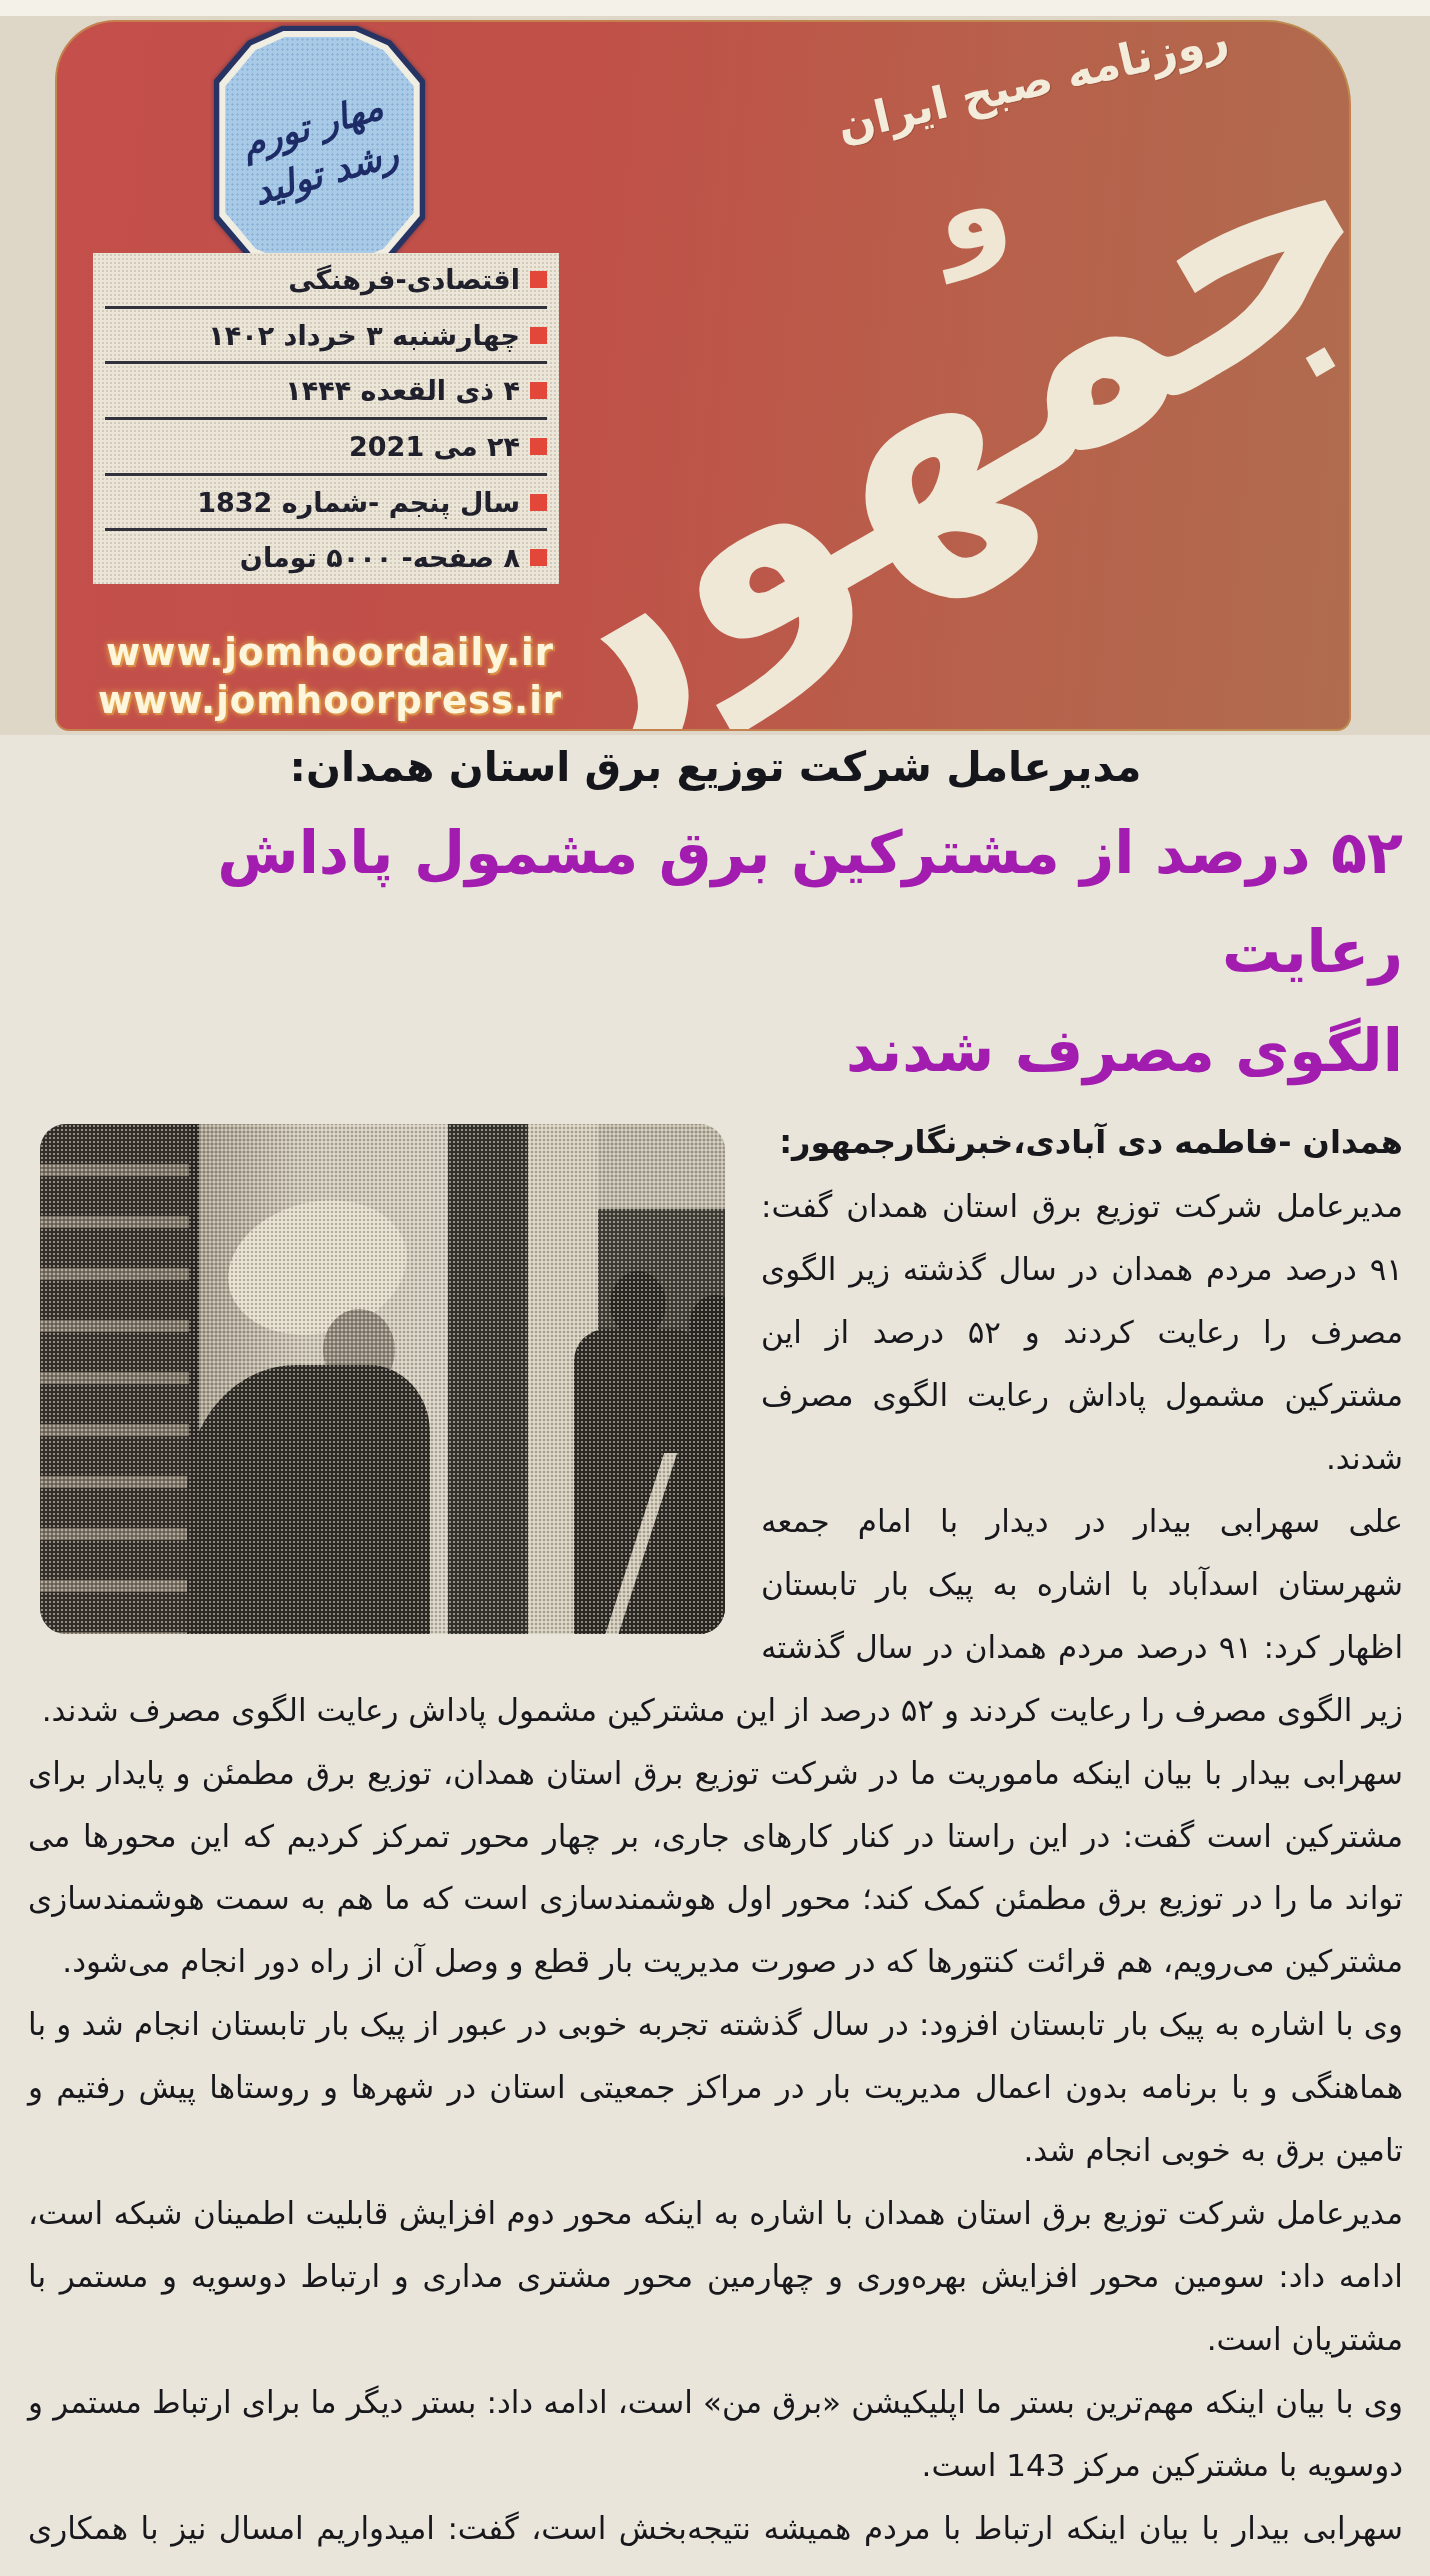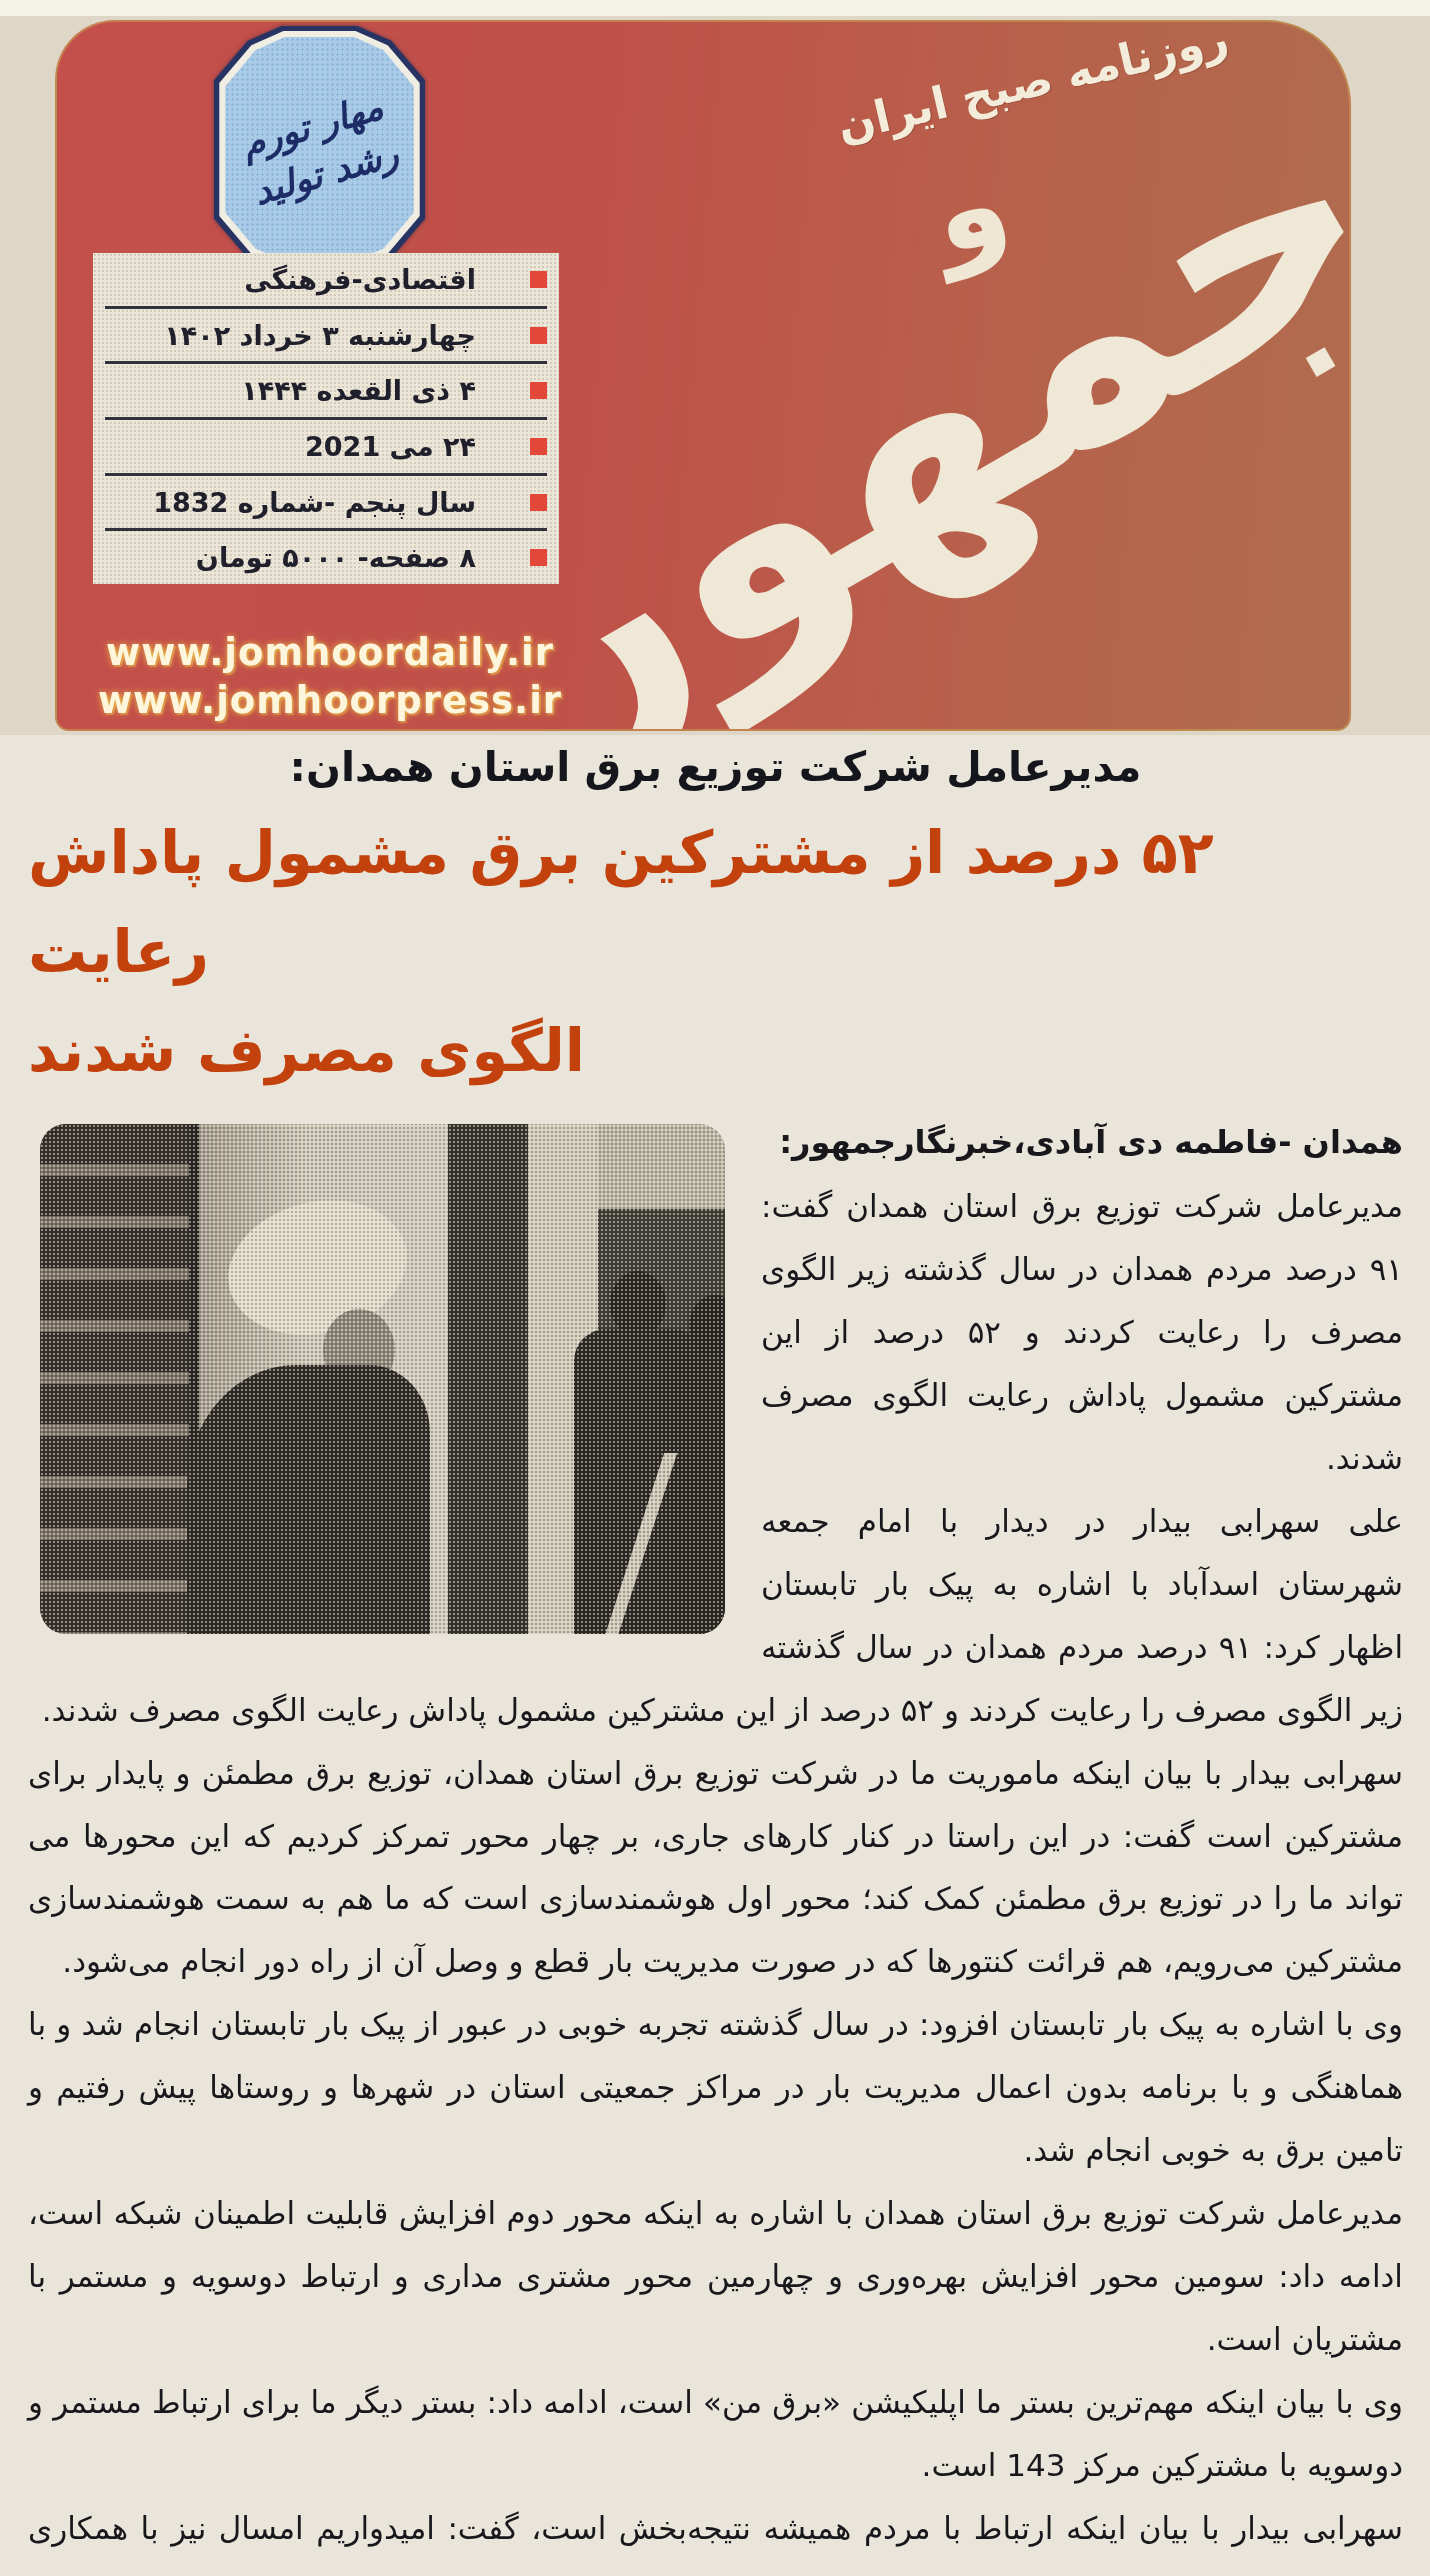--- a/index.html
+++ b/index.html
@@ -30,34 +30,34 @@
     transform:rotate(-13deg);direction:rtl;text-shadow:1px 1px 0 rgba(120,60,40,.4);}
   .accent-vav{position:absolute;left:876px;top:127px;color:#efe7d4;font-size:117px;font-weight:bold;
     transform:rotate(-14deg);line-height:1;}
   .logo{position:absolute;left:406px;top:96px;width:930px;height:611px;display:flex;align-items:center;justify-content:center;
     color:#efe8d6;font-size:297px;font-weight:bold;transform:rotate(-30deg);line-height:1;white-space:nowrap;}
 
   
   .info-box{position:absolute;left:36px;top:231px;width:466px;height:331px;box-sizing:border-box;
     background:#ece6d8;background-image:radial-gradient(rgba(160,150,130,.35) 0.8px,transparent 1px);background-size:4px 4px;
     padding:0 12px;display:flex;flex-direction:column;direction:rtl;}
-  .info-row{flex:1;display:flex;align-items:center;border-bottom:3px solid #31313b;gap:44px;}
+  .info-row{flex:1;display:flex;align-items:center;border-bottom:3px solid #31313b;}
   .info-row:last-child{border-bottom:none;text-align:right;}
   .info-bullet{width:17px;height:17px;background:#e2473a;margin-left:10px;flex:0 0 auto;}
   .info-text{font-size:27px;font-weight:bold;color:#20202c;white-space:nowrap;}
 
   
   .urls{position:absolute;left:24px;bottom:4px;width:498px;text-align:center;direction:ltr;
     color:#fdf6dd;font-size:37px;font-weight:bold;letter-spacing:1px;line-height:1.3;
     text-shadow:0 0 6px rgba(244,204,72,.85),2px 2px 0 rgba(244,204,72,.35);}
 
   
   .article{position:relative;height:1841px;background:#e9e5db;padding:2px 28px 0;box-sizing:border-box;direction:rtl;}
   .kicker{text-align:center;font-size:41px;font-weight:bold;color:#15151c;margin:6px 0 12px;}
-  .headline{text-align:left;font-size:59px;font-weight:bold;color:#c2410c;line-height:1.68;margin:0 0 10px;}
+  .headline{text-align:right;font-size:59px;font-weight:bold;color:#a21caf;line-height:1.68;margin:0 0 10px;}
   .body{font-size:31px;line-height:2.03;color:#17171c;text-align:justify;}
   .body p{margin:0;}
   .byline{font-weight:bold;font-size:32px;}
 
   
   .photo{position:relative;float:left;width:685px;height:510px;border-radius:26px;overflow:hidden;
     background:#b9b2a2;margin:14px 36px 6px 12px;}
   .photo::after{content:"";position:absolute;inset:0;z-index:6;pointer-events:none;
     background-image:radial-gradient(rgba(238,233,219,.5) 0.9px,transparent 1.2px);background-size:4px 4px;}
   .photo::before{content:"";position:absolute;inset:0;z-index:5;pointer-events:none;

